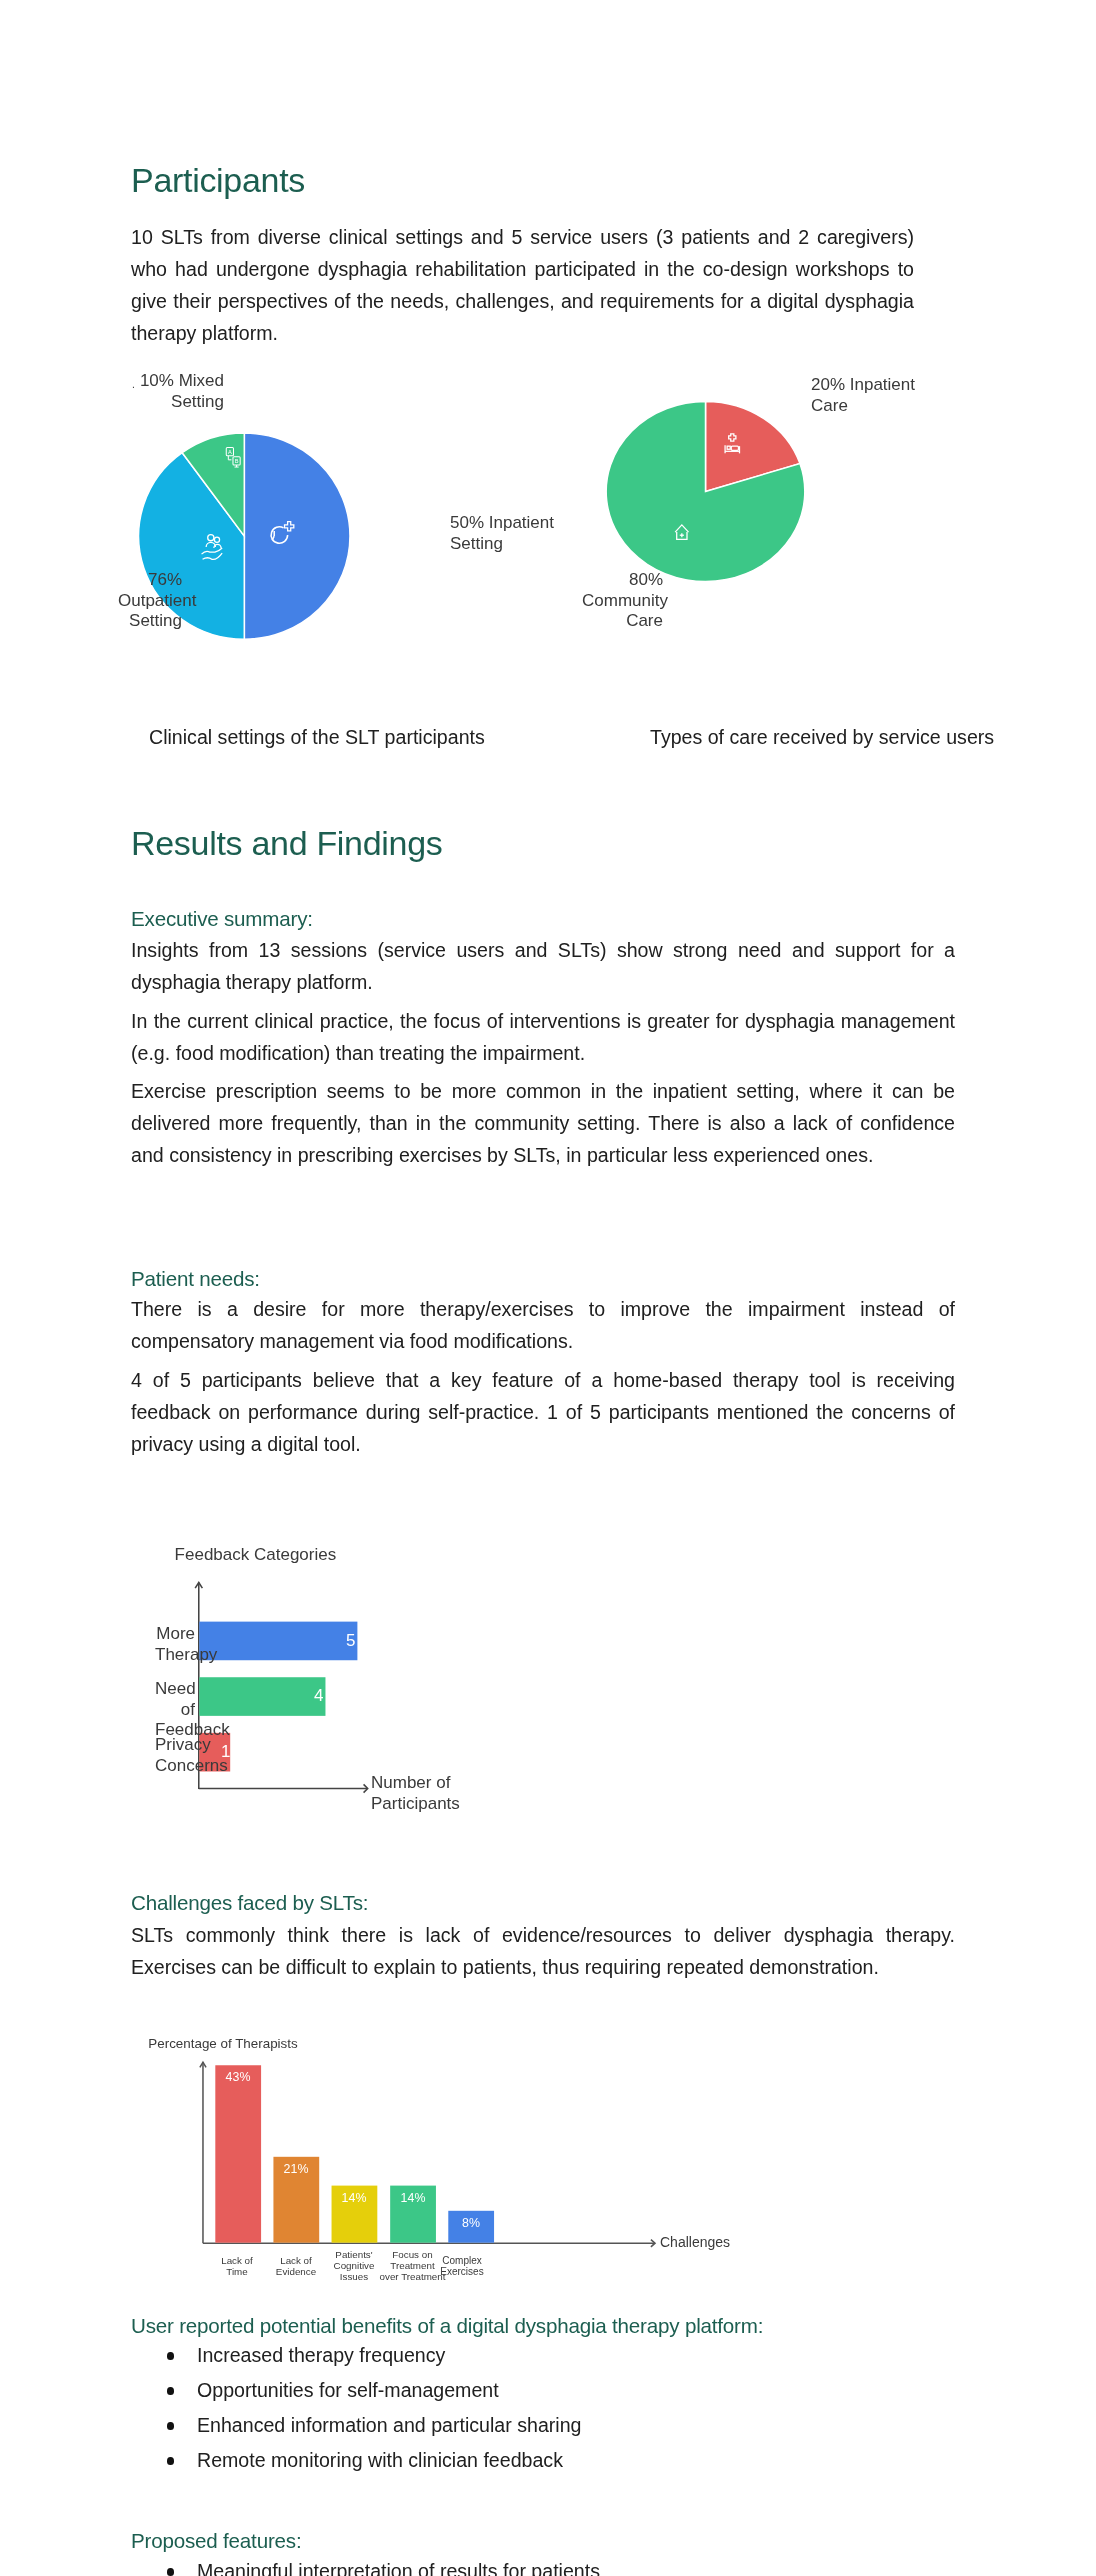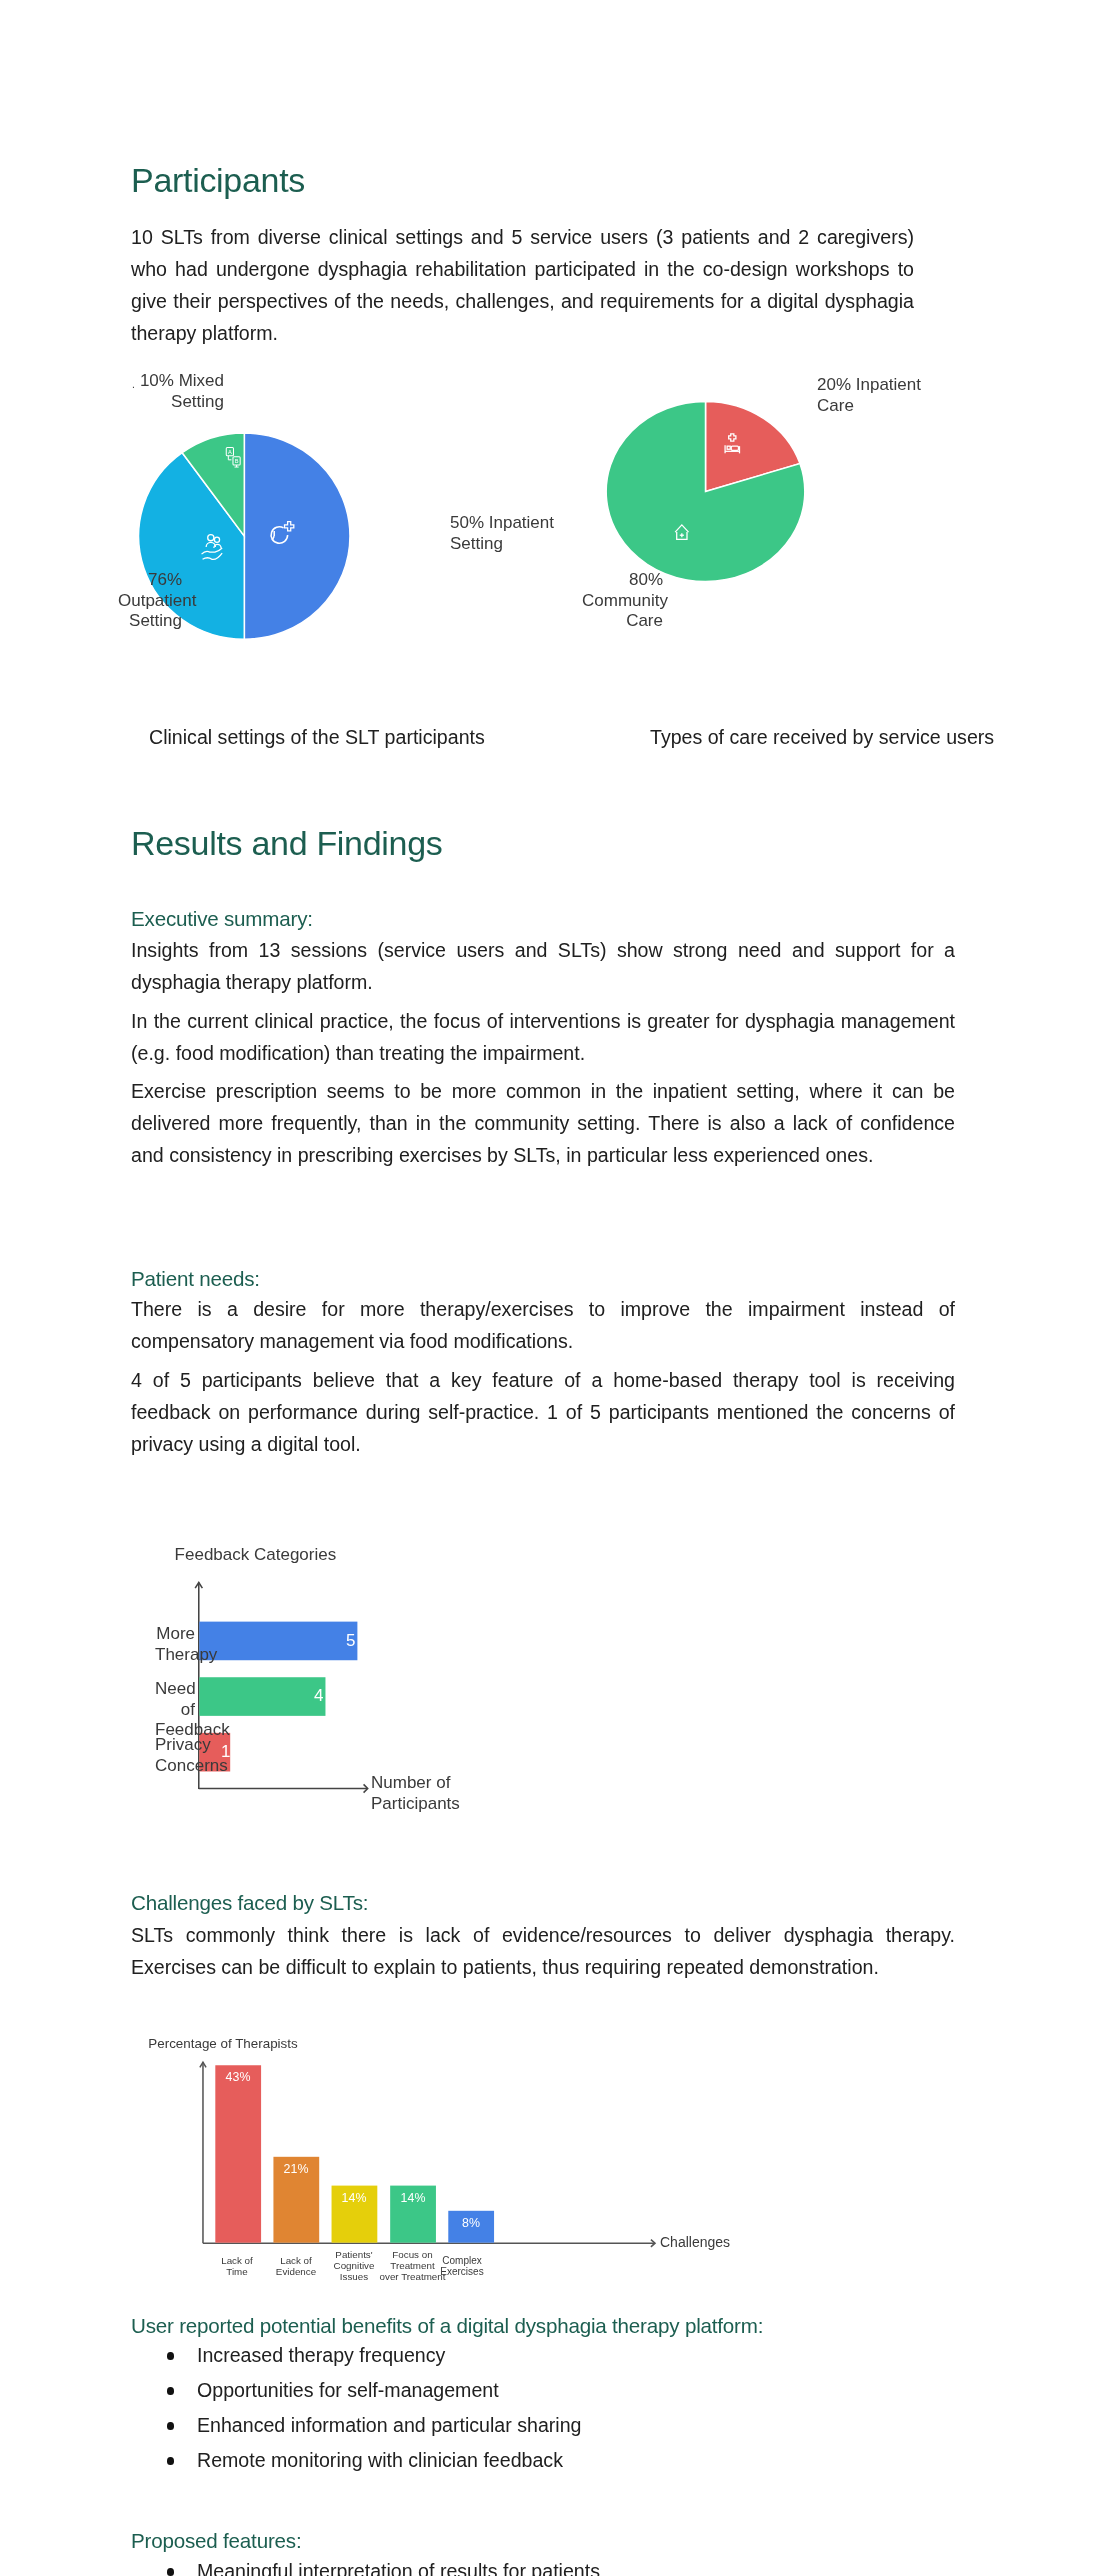--- a/index.html
+++ b/index.html
@@ -149,21 +149,21 @@
       <rect x="-2" y="10" width="14" height="8" rx="2"></rect>
     </g>
 
     <g fill="none" stroke="#fff" stroke-width="2.5" transform="translate(194,330)">
       <path d="M-13,2 L0,-12 L13,2"></path>
       <path d="M-10,2 v14 h20 v-14"></path>
       <line x1="0" y1="4" x2="0" y2="12"></line>
       <line x1="-4" y1="8" x2="4" y2="8"></line>
     </g>
   </svg>
-  <div class="abs chart-label" style="left:235px; top:14.4px; width:134px;">
+  <div class="abs chart-label" style="left:229px; top:14.4px; width:134px;">
     <div>20% Inpatient</div>
     <div>Care</div>
   </div>
   <div class="abs chart-label" style="left:0px; top:209px; width:81px; text-align:right;">
     <div>80%</div>
     <div>Community</div>
     <div>Care</div>
   </div>
 </div>
 

